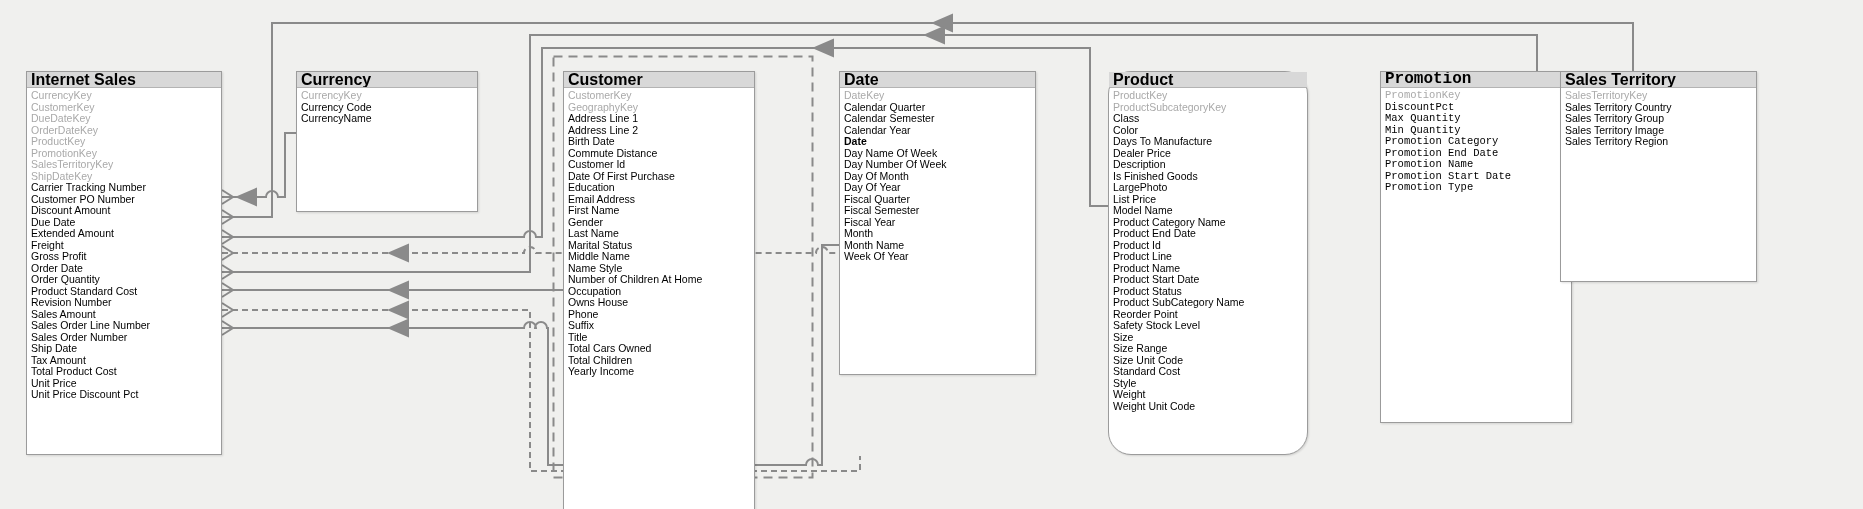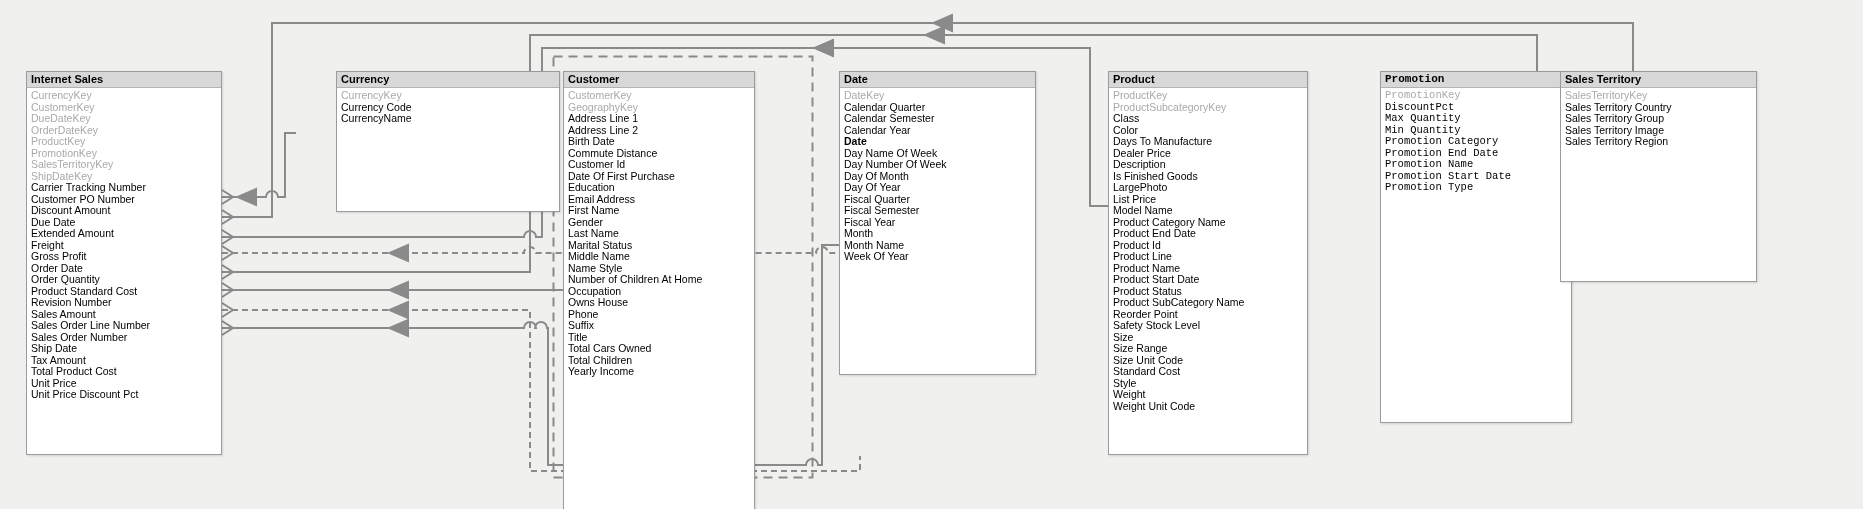--- a/index.html
+++ b/index.html
@@ -2,21 +2,21 @@
 <html><head>
 <meta charset="utf-8">
 <style>
   html,body{margin:0;padding:0;}
   body{font-family:"Liberation Sans",sans-serif;background:#f0f0ee;}
   #canvas{position:relative;width:1863px;height:509px;background:#f0f0ee;overflow:hidden;}
   #rel-layer{position:absolute;left:0;top:0;z-index:1;}
   .table{position:absolute;z-index:2;background:#ffffff;border:1px solid #9b9b9b;
          box-shadow:1px 1px 2px rgba(0,0,0,0.12);box-sizing:border-box;}
   .table-header{height:15px;background:#d8d8d8;border-bottom:1px solid #b3b3b3;
-         font-size:11px;font-weight:bold;color:#000;line-height:15px;padding:0 4px;
+         font-size:16px;font-weight:bold;color:#000;line-height:15px;padding:0 4px;
          white-space:nowrap;overflow:hidden;}
   .table-fields{padding:2px 0 0 0;}
   .field{height:11.5px;line-height:11.5px;font-size:10.5px;color:#000;
          padding:0 4px;white-space:nowrap;overflow:hidden;}
   .field.key{color:#a9a9a9;}
   .field.bold{font-weight:bold;}
 </style>
 </head>
 <body>
 
@@ -73,21 +73,21 @@
         <div class="field">Sales Amount</div>
         <div class="field">Sales Order Line Number</div>
         <div class="field">Sales Order Number</div>
         <div class="field">Ship Date</div>
         <div class="field">Tax Amount</div>
         <div class="field">Total Product Cost</div>
         <div class="field">Unit Price</div>
         <div class="field">Unit Price Discount Pct</div>
       </div>
 </div>
-    <div class="table" style="left: 296px; top: 71px; width: 224px; height: 141px; margin-left: 40px;">
+    <div class="table" style="left: 296px; top: 71px; width: 182px; height: 141px;">
   <div class="table-header">Currency</div>
   <div class="table-fields">
         <div class="field key">CurrencyKey</div>
         <div class="field">Currency Code</div>
         <div class="field">CurrencyName</div>
       </div>
 </div>
     <div class="table" style="left: 563px; top: 71px; width: 192px; height: 480px;">
   <div class="table-header">Customer</div>
   <div class="table-fields">
@@ -131,21 +131,21 @@
         <div class="field">Day Of Month</div>
         <div class="field">Day Of Year</div>
         <div class="field">Fiscal Quarter</div>
         <div class="field">Fiscal Semester</div>
         <div class="field">Fiscal Year</div>
         <div class="field">Month</div>
         <div class="field">Month Name</div>
         <div class="field">Week Of Year</div>
       </div>
 </div>
-    <div class="table" style="left: 1108px; top: 71px; width: 200px; height: 384px;">
+    <div class="table" style="left: 1108px; top: 71px; width: 200px; height: 384px; border-radius: 23px;">
   <div class="table-header">Product</div>
   <div class="table-fields">
         <div class="field key">ProductKey</div>
         <div class="field key">ProductSubcategoryKey</div>
         <div class="field">Class</div>
         <div class="field">Color</div>
         <div class="field">Days To Manufacture</div>
         <div class="field">Dealer Price</div>
         <div class="field">Description</div>
         <div class="field">Is Finished Goods</div>

